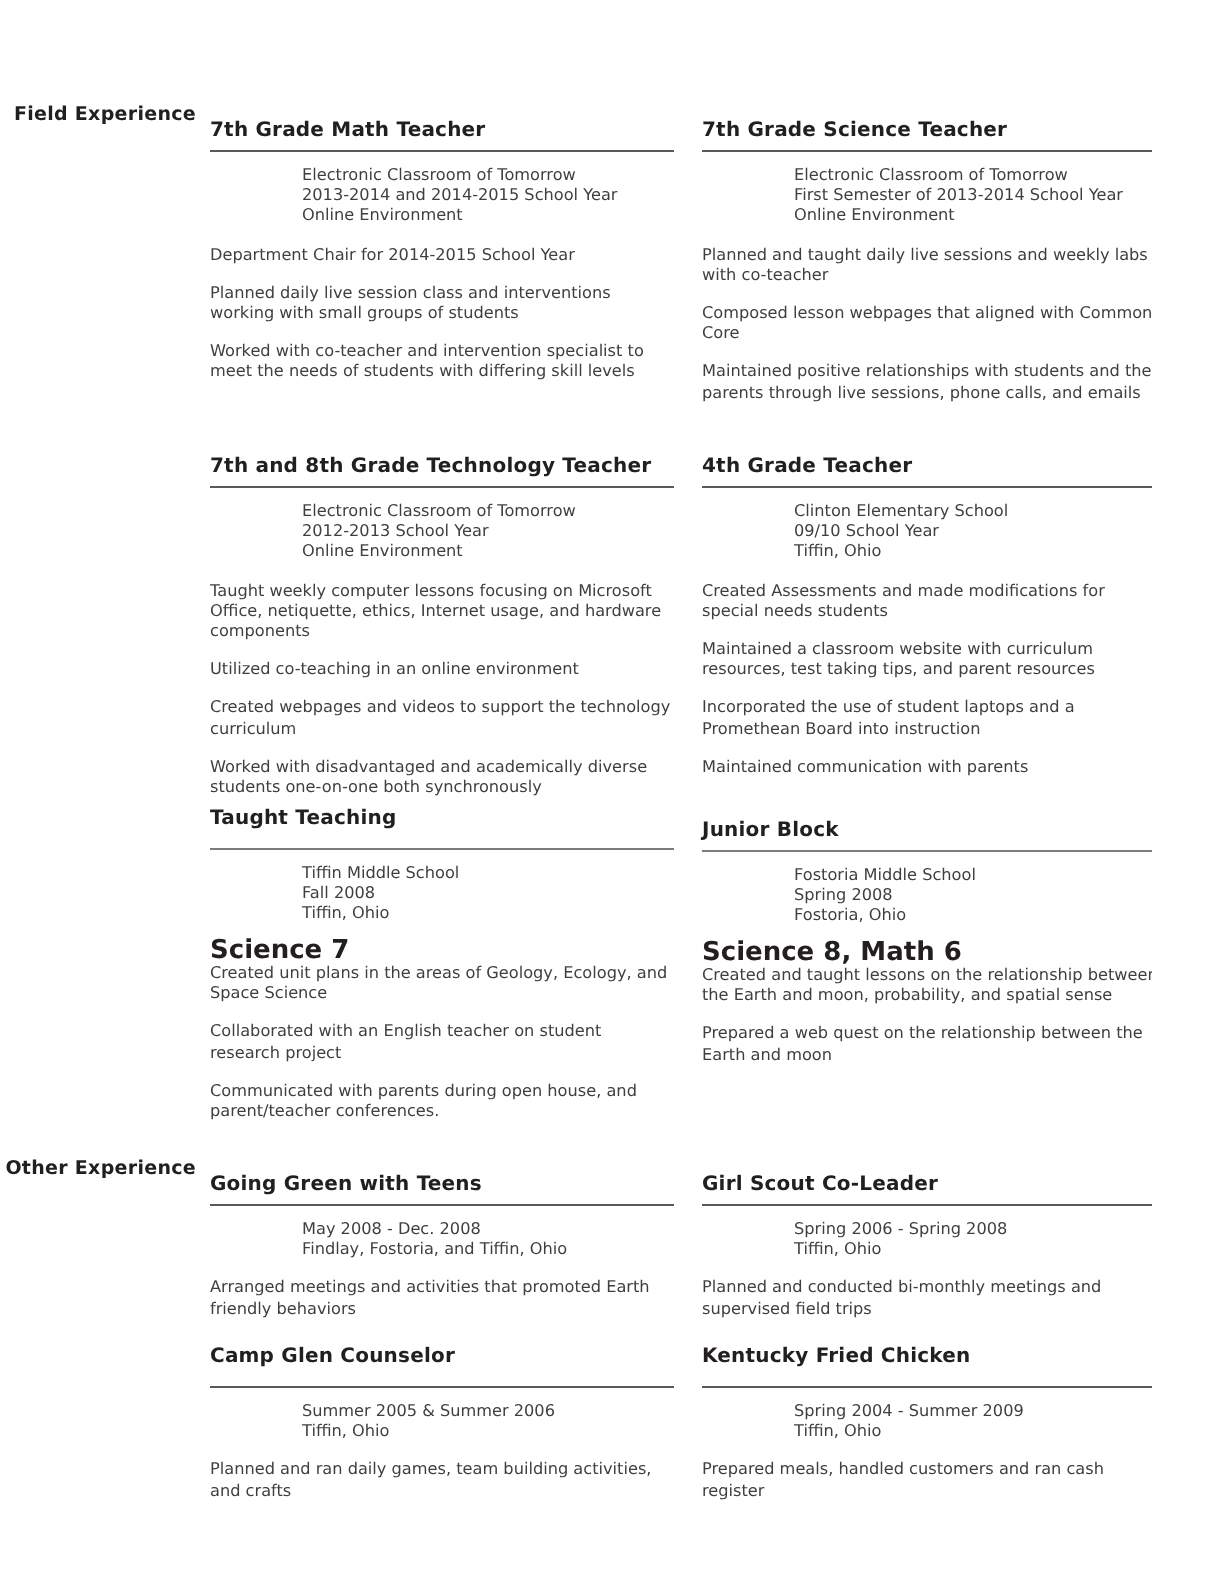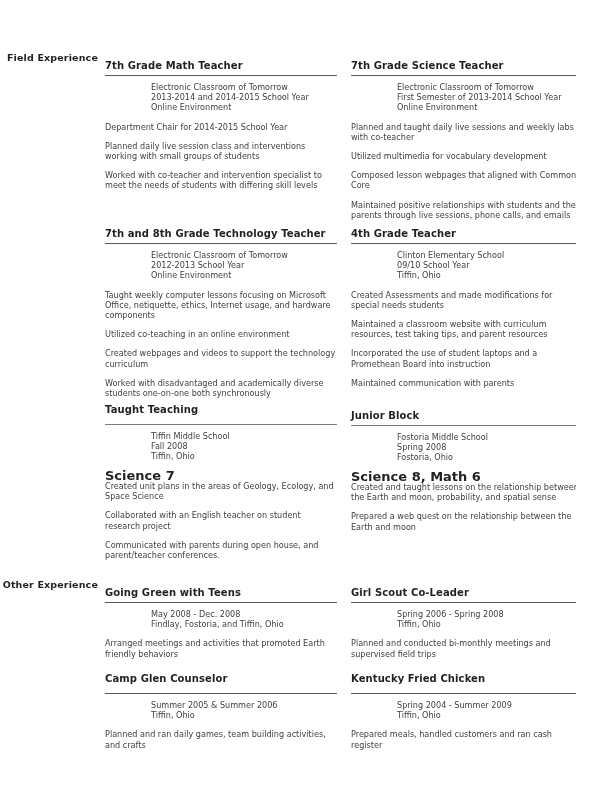--- a/index.html
+++ b/index.html
@@ -131,21 +131,20 @@
 
       <div class="col col-right" style="top:12px;">
         <div class="entry">
           <div class="entry-title">7th Grade Science Teacher</div>
           <div class="rule"></div>
           <div class="meta">Electronic Classroom of Tomorrow
 First Semester of 2013-2014 School Year
 Online Environment</div>
           <div class="bullets">
             <div class="bullet">Planned and taught daily live sessions and weekly labs with co-teacher</div>
-            <div class="bullet">Utilized multimedia for vocabulary development</div>
             <div class="bullet">Composed lesson webpages that aligned with Common Core</div>
             <div class="bullet">Maintained positive relationships with students and their parents through live sessions, phone calls, and emails</div>
           </div>
         </div>
       </div>
 
       <div class="col col-left" style="top:180px;">
         <div class="entry">
           <div class="entry-title">7th and 8th Grade Technology Teacher</div>
           <div class="rule"></div>

